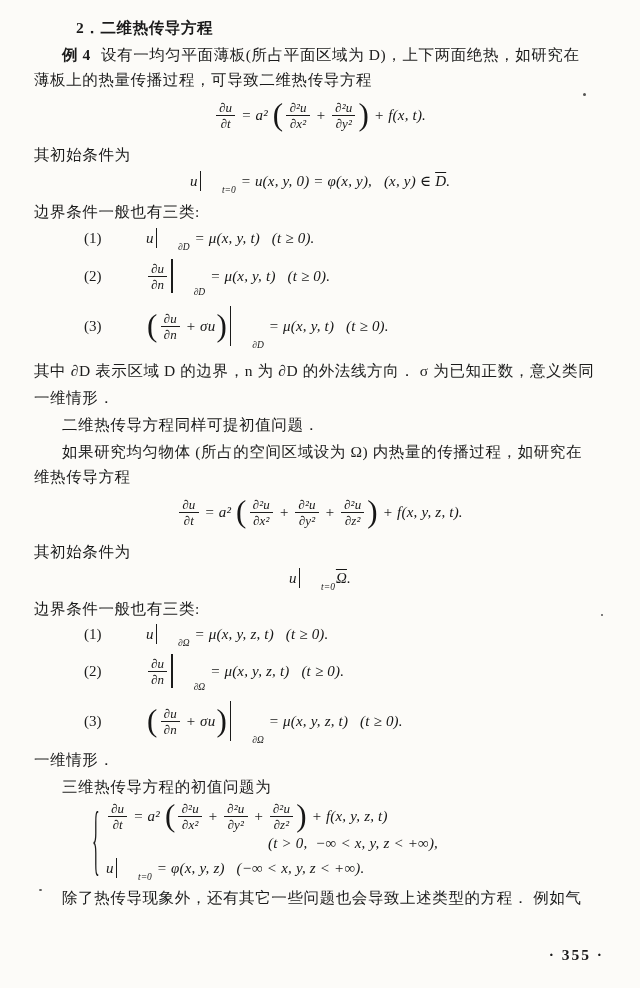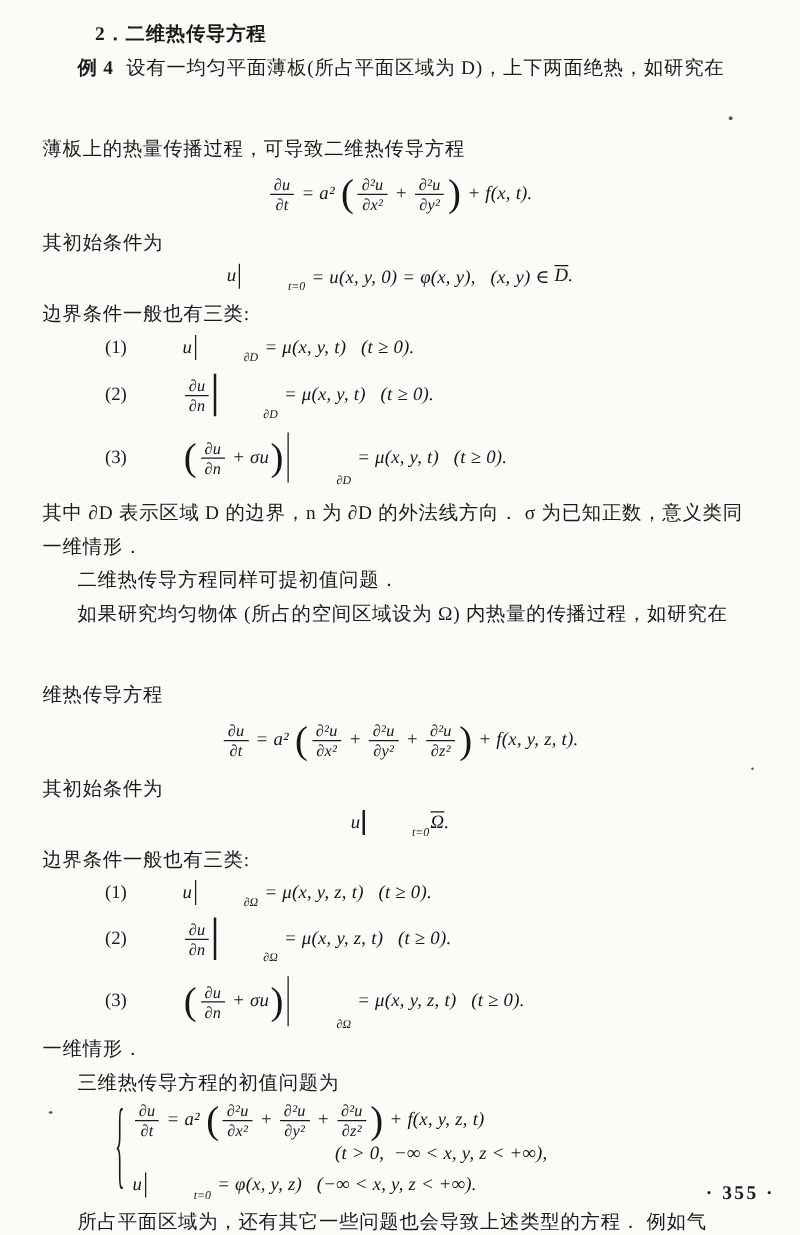--- a/index.html
+++ b/index.html
@@ -12,21 +12,20 @@
     font-family:"Liberation Serif","DejaVu Serif",serif;
     padding:13px 34px 0 34px;
     overflow:hidden;
   }
   
   .ln {
     font-size:15.5px;
     line-height:25px;
     letter-spacing:0.6px;
     white-space:nowrap;
-    margin-top:40px;
   }
   .ind  { padding-left:28px; }   
   .indh { padding-left:42px; }   
   .bold { font-weight:bold; }
   .exlab { font-weight:bold; margin-right:10px;margin-top:20px; }
   .mt2 { margin-top:2px; } .mt4 { margin-top:4px; } .mt8 { margin-top:8px;font-family:Liberation Serif, serif; }
   
   .eqc, .eqrow {
     display:flex; align-items:center;
   }
@@ -44,42 +43,42 @@
     color:#161616; white-space:pre;
     letter-spacing:0.2px;
   }
   .mt { display:inline-block; }
   .fr { display:inline-flex; flex-direction:column; align-items:center; margin:0 2px; }
   .fn, .fd { display:block; font-size:13px; line-height:15px; padding:0 3px; text-align:center; }
   .fn { border-bottom:1.3px solid #1b1b1b; }
   .bp { font-style:normal; font-size:31px; line-height:28px; font-weight:400; margin:0 1px; }
   .ev { display:inline-flex; align-items:flex-end; margin:0 1px 0 2px; }
   .evl { width:1.3px; background:#1b1b1b; display:inline-block; }
-  .evs { font-size:9.5px; margin-left:19px; transform:translateY(4px); letter-spacing:0;padding-left:19px; }
+  .evs { font-size:9.5px; margin-left:2px; transform:translateY(4px); letter-spacing:0;padding-left:19px; }
   .ov { text-decoration:overline; }
   
   .sys {
     position:relative;
     margin-left:58px; margin-top:2px;
     width:522px; height:80px;
     padding-left:14px;
     display:flex; flex-direction:column; justify-content:center;
   }
   .brace {
     position:absolute; left:0; top:50%;
     transform:translateY(-50%) scaleY(4.9);
     font-size:16px; font-style:normal; font-weight:400;
     font-family:"Liberation Serif",serif;
   }
   .sline { display:flex; align-items:center; height:30px; }
   .sline.s2 { justify-content:center; padding-right:14px; height:24px; }
   .sline.s3 { height:26px; }
   
   .pageno {
-    position:absolute; right:20px; bottom:24px;
+    position:absolute; right:36px; bottom:24px;
     font-weight:bold; font-size:15.5px; letter-spacing:2px;
   }
   .speck { position:absolute; background:#2a2a2a; border-radius:50%; opacity:.8; }
   .sp1 { left:583px; top:93px;  width:3px; height:3px; }
   .sp2 { left:601px; top:614px; width:2px; height:2px; }
   .sp3 { left:39px;  top:889px; width:3px; height:2px; }
 </style>
 </head>
 <body>
 
@@ -156,20 +155,20 @@
       <span class="math"><span class="fr"><span class="fn">∂u</span><span class="fd">∂t</span></span><span class="mt">&nbsp;=&nbsp;a²&nbsp;</span><span class="bp">(</span><span class="fr"><span class="fn">∂²u</span><span class="fd">∂x²</span></span><span class="mt">&nbsp;+&nbsp;</span><span class="fr"><span class="fn">∂²u</span><span class="fd">∂y²</span></span><span class="mt">&nbsp;+&nbsp;</span><span class="fr"><span class="fn">∂²u</span><span class="fd">∂z²</span></span><span class="bp">)</span><span class="mt">&nbsp;+&nbsp;f(x, y, z, t)</span></span>
     </div>
     <div class="sline s2">
       <span class="math"><span class="mt">(t &gt; 0,&nbsp;&nbsp;−∞ &lt; x, y, z &lt; +∞),</span></span>
     </div>
     <div class="sline s3">
       <span class="math"><span class="mt">u</span><span class="ev"><span class="evl" style="height: 20px;"></span><span class="evs">t=0</span></span><span class="mt">&nbsp;=&nbsp;φ(x, y, z)&nbsp;&nbsp;&nbsp;(−∞ &lt; x, y, z &lt; +∞).</span></span>
     </div>
   </div>
 
-  <p class="ln ind mt4">所占平面区域为，还有其它一些问题也会导致上述类型的方程． 例如气</p>
+  <p class="ln ind mt4">除了热传导现象外，还有其它一些问题也会导致上述类型的方程． 例如气</p>
 
   <div class="pageno">· 355 ·</div>
 
   <div class="speck sp1"></div>
   <div class="speck sp2"></div>
   <div class="speck sp3"></div>
 </div>
 
 </body></html>

